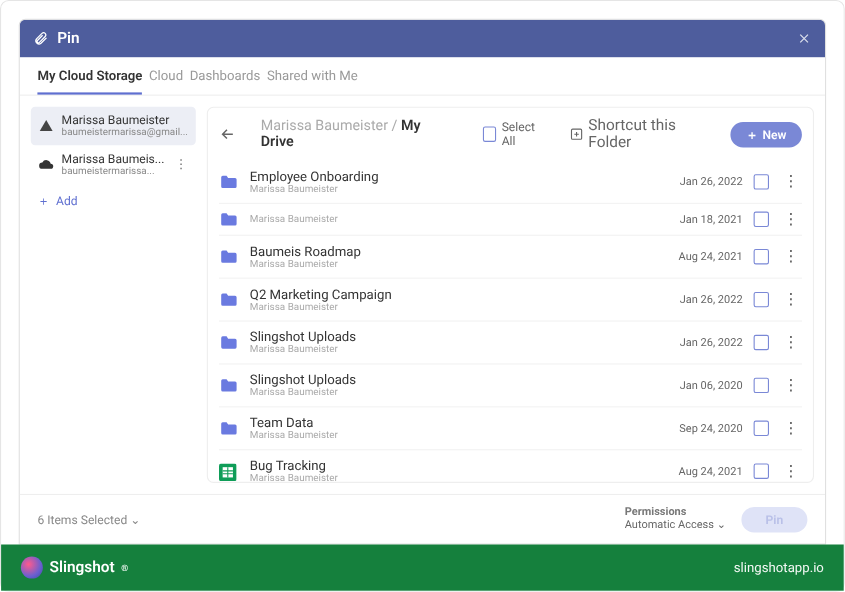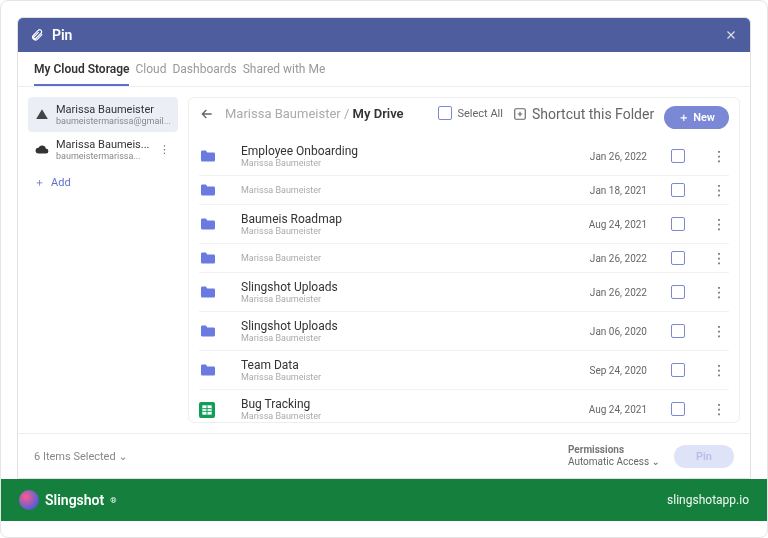--- a/index.html
+++ b/index.html
@@ -1,47 +1,47 @@
 <!DOCTYPE html>
 <html><head>
 <meta charset="utf-8">
 <style>
 *{margin:0;padding:0;box-sizing:border-box;font-family:-apple-system,BlinkMacSystemFont,"Segoe UI",Roboto,sans-serif}
 body{width:768px;height:538px;background:#fff;overflow:hidden}
-.outer{width:768px;height:538px;border:1px solid #e5e5e5;border-radius:8px;display:flex;flex-direction:column;padding:16px 16px 16px 16px;background:#fff}
+.outer{width:768px;height:538px;border:1px solid #e5e5e5;border-radius:8px;display:flex;flex-direction:column;padding:16px 16px 0 16px;background:#fff}
 .modal{flex:1;display:flex;flex-direction:column;border:1px solid #e0e0e0;border-radius:6px 6px 0 0;overflow:hidden}
 .header{background:#4e5d9d;color:#fff;display:flex;align-items:center;padding:8px 12px;height:34px}
 .attach-icon{margin-right:8px;display:flex;align-items:center}
 .header-title{font-size:14px;font-weight:600;flex:1}
 .close-icon{cursor:pointer;display:flex;align-items:center;opacity:.8}
 .tabs{display:flex;gap:6px;padding:10px 16px 0 16px;border-bottom:1px solid #eee;font-size:12px}
 .tab{padding-bottom:8px;color:#999;cursor:pointer}
 .tab.active{color:#333;font-weight:600;border-bottom:2px solid #5f6fd0}
 .body{flex:1;display:flex;padding:10px 10px 10px 10px;gap:10px;overflow:hidden}
 .sidebar{width:150px;display:flex;flex-direction:column;font-size:11px}
 .account{display:flex;align-items:center;padding:6px 6px;border-radius:4px;gap:6px;cursor:pointer}
 .account.selected{background:#eceef5}
 .acc-icon{width:16px;height:16px;flex-shrink:0;display:flex;align-items:center;justify-content:center}
 .acc-text{flex:1;overflow:hidden;min-width:0}
 .acc-name{font-size:11px;color:#333;white-space:nowrap;overflow:hidden;text-overflow:ellipsis}
 .acc-email{font-size:9px;color:#888;white-space:nowrap;overflow:hidden;text-overflow:ellipsis}
 .acc-more{color:#666;padding:0 2px;cursor:pointer}
 .add-acc{display:flex;align-items:center;gap:6px;color:#5f6fd0;padding:8px 6px;cursor:pointer;font-size:11px}
 .main{flex:1;border:1px solid #eee;border-radius:6px;display:flex;flex-direction:column;overflow:hidden}
-.toolbar{display:flex;align-items:flex-start;padding:8px 10px;gap:10px;font-size:12px}
+.toolbar{display:flex;align-items:center;padding:8px 10px;gap:22px;font-size:12px}
 .back-icon{cursor:pointer;color:#666;display:flex}
 .crumb{color:#aaa;font-size:13px}
 .crumb-cur{color:#333;font-weight:600}
 .spacer{flex:1}
 .sel-all{display:flex;align-items:center;gap:5px;color:#666;font-size:11px;cursor:pointer}
 .checkbox{width:14px;height:14px;border:1.5px solid #7a88d6;border-radius:2px}
 .shortcut{display:flex;align-items:center;gap:5px;color:#666;font-size:14px;cursor:pointer}
 .new-btn{background:#7a88d6;color:#fff;border-radius:14px;padding:4px 14px;font-size:11px;font-weight:600;cursor:pointer;display:flex;align-items:center;gap:4px}
 .list{flex:1;overflow-y:auto;padding:0 10px}
-.row{display:flex;align-items:center;padding:7px 0;border-bottom:1px solid #f2f2f2;gap:24px}
+.row{display:flex;align-items:center;padding:7px 0;border-bottom:1px solid #f2f2f2;gap:10px}
 .row-icon{width:18px;height:14px;flex-shrink:0}
 .row-text{flex:1;overflow:hidden}
 .row-title{font-size:12px;color:#333}
 .row-sub{font-size:9px;color:#aaa}
 .row-date{font-size:10px;color:#666;width:70px;text-align:right}
 .row-check{width:14px;height:14px;border:1.5px solid #7a88d6;border-radius:2px;cursor:pointer}
 .row-more{color:#555;cursor:pointer;padding:0 3px;font-size:14px;line-height:1}
 .bottombar{display:flex;align-items:center;padding:10px 16px;border-top:1px solid #eee;font-size:11px;color:#888}
 .perms{margin-left:auto;text-align:left;line-height:1.2}
 .perms-label{font-size:10px;font-weight:700;color:#777}
@@ -182,20 +182,21 @@
               <span class="row-check"></span>
               <span class="row-more">⋮</span>
             </div>
             <div class="row">
               <span class="row-icon">
                 <svg width="18" height="14" viewBox="0 0 24 20">
                   <path fill="#6a7ae0" d="M2 4a2 2 0 012-2h5l2 3h9a2 2 0 012 2v9a2 2 0 01-2 2H4a2 2 0 01-2-2V4z"></path>
                 </svg>
               </span>
               <div class="row-text">
+                <div class="row-title">Q2 Marketing Campaign</div>
                 <div class="row-sub">Marissa Baumeister</div>
               </div>
               <div class="row-date">Jan 26, 2022</div>
               <span class="row-check"></span>
               <span class="row-more">⋮</span>
             </div>
             <div class="row">
               <span class="row-icon">
                 <svg width="18" height="14" viewBox="0 0 24 20">
                   <path fill="#6a7ae0" d="M2 4a2 2 0 012-2h5l2 3h9a2 2 0 012 2v9a2 2 0 01-2 2H4a2 2 0 01-2-2V4z"></path>

